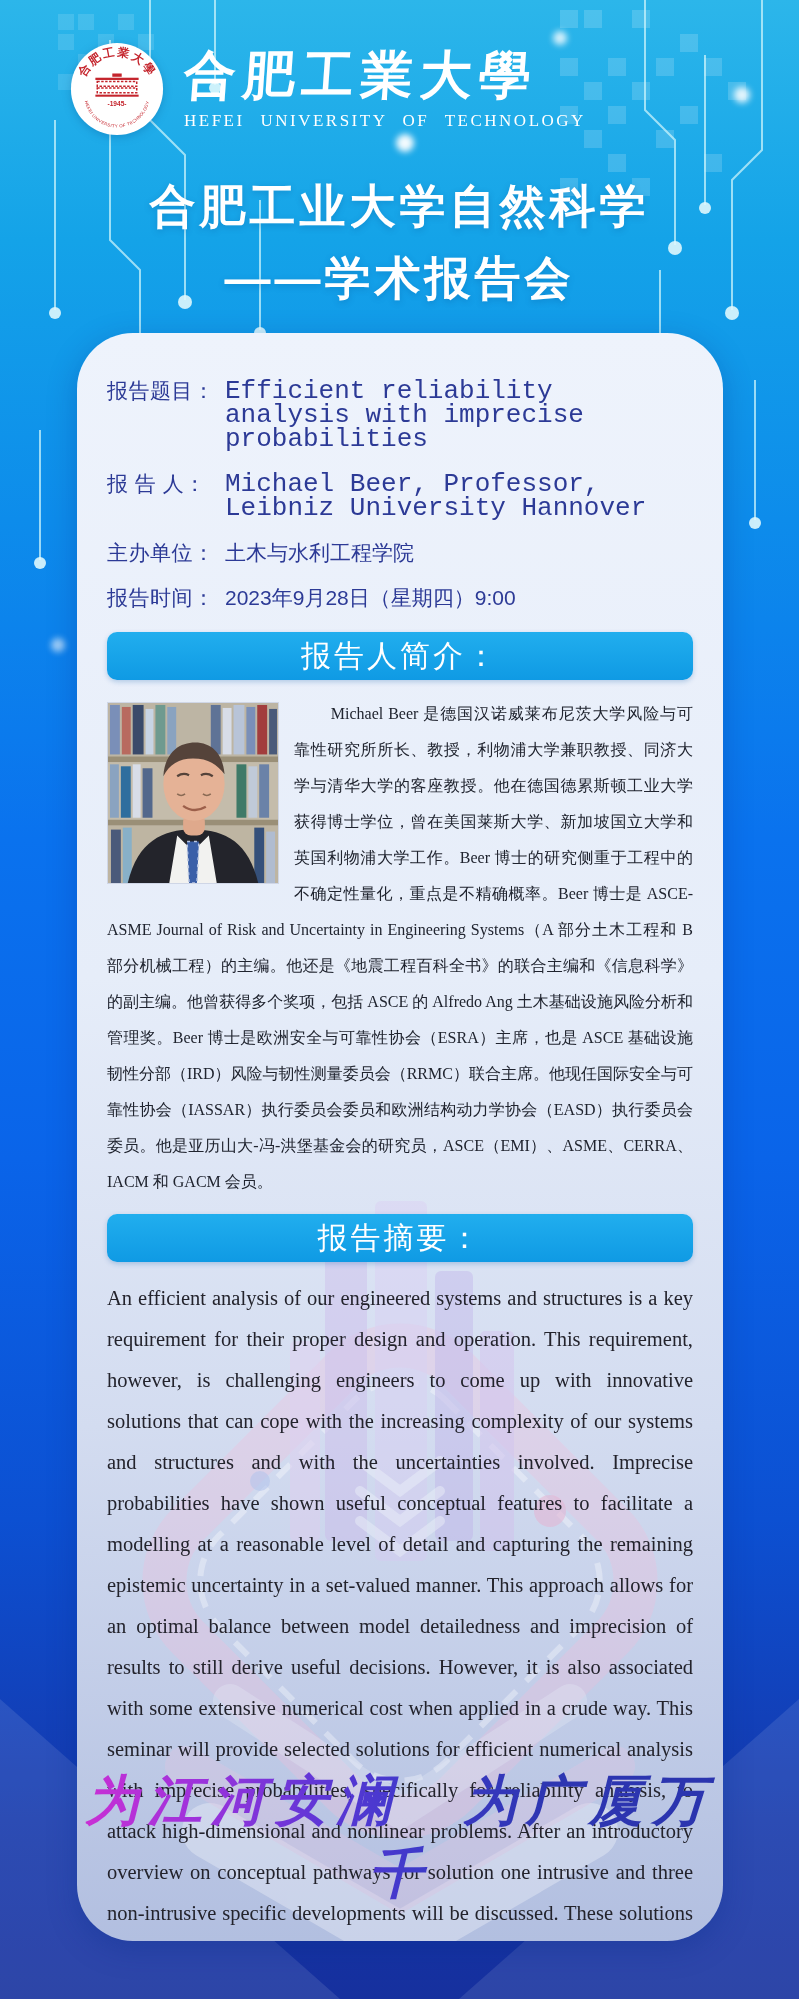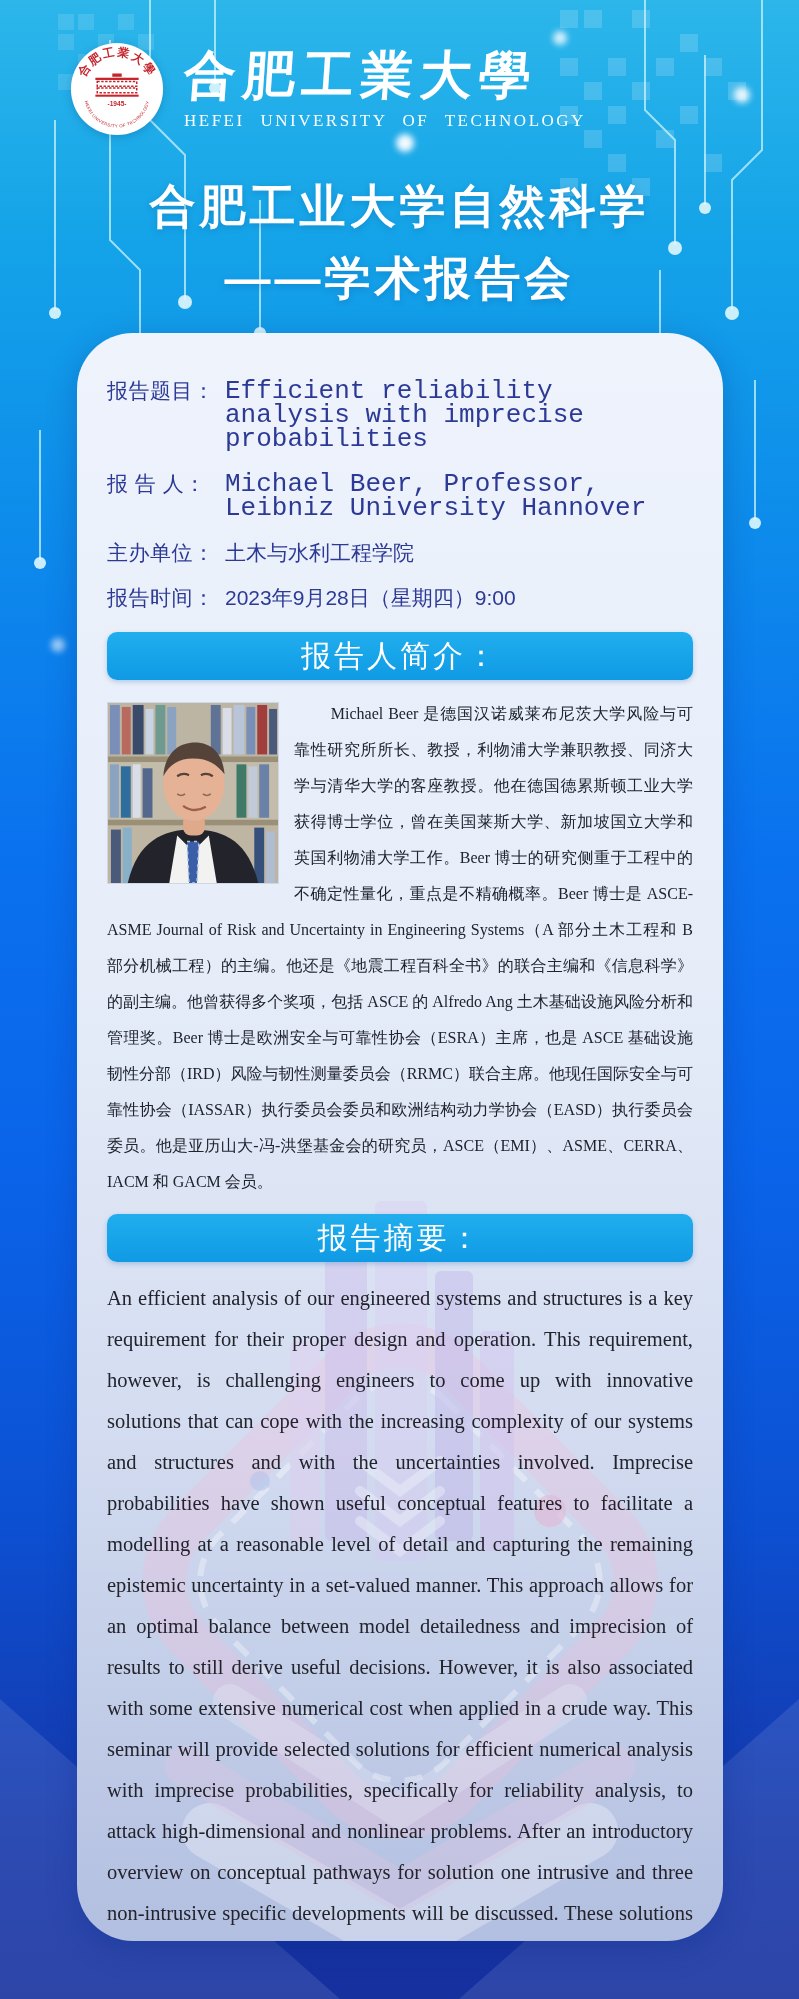--- a/index.html
+++ b/index.html
@@ -281,15 +281,16 @@
           <p>Michael Beer 是德国汉诺威莱布尼茨大学风险与可靠性研究所所长、教授，利物浦大学兼职教授、同济大学与清华大学的客座教授。他在德国德累斯顿工业大学获得博士学位，曾在美国莱斯大学、新加坡国立大学和英国利物浦大学工作。Beer 博士的研究侧重于工程中的不确定性量化，重点是不精确概率。Beer 博士是 ASCE-ASME Journal of Risk and Uncertainty in Engineering Systems（A 部分土木工程和 B 部分机械工程）的主编。他还是《地震工程百科全书》的联合主编和《信息科学》的副主编。他曾获得多个奖项，包括 ASCE 的 Alfredo Ang 土木基础设施风险分析和管理奖。Beer 博士是欧洲安全与可靠性协会（ESRA）主席，也是 ASCE 基础设施韧性分部（IRD）风险与韧性测量委员会（RRMC）联合主席。他现任国际安全与可靠性协会（IASSAR）执行委员会委员和欧洲结构动力学协会（EASD）执行委员会委员。他是亚历山大-冯-洪堡基金会的研究员，ASCE（EMI）、ASME、CERRA、IACM 和 GACM 会员。</p>
         </div>
       </div>
 
       <div class="abstract-section">
         <div class="section-bar">报告摘要：</div>
         <p class="abstract-text">An efficient analysis of our engineered systems and structures is a key requirement for their proper design and operation. This requirement, however, is challenging engineers to come up with innovative solutions that can cope with the increasing complexity of our systems and structures and with the uncertainties involved. Imprecise probabilities have shown useful conceptual features to facilitate a modelling at a reasonable level of detail and capturing the remaining epistemic uncertainty in a set-valued manner. This approach allows for an optimal balance between model detailedness and imprecision of results to still derive useful decisions. However, it is also associated with some extensive numerical cost when applied in a crude way. This seminar will provide selected solutions for efficient numerical analysis with imprecise probabilities, specifically for reliability analysis, to attack high-dimensional and nonlinear problems. After an introductory overview on conceptual pathways for solution one intrusive and three non-intrusive specific developments will be discussed. These solutions include operator norm theory to solve first passage problems by linear algebra, intervening variables to moderate nonlinearities for linearized approximate solutions, the exploitation of topological properties of the reliability problem associated with line sampling, and the utilization of high dimensional model representation of the failure probability for non-intrusive efficient sampling. Engineering examples are presented to demonstrate the capabilities of the approaches and concepts.</p>
       </div>
     </div>
 
+    <div class="motto">为江河安澜　为广厦万千</div>
   </div>
 
 </div>
 
 </body></html>

